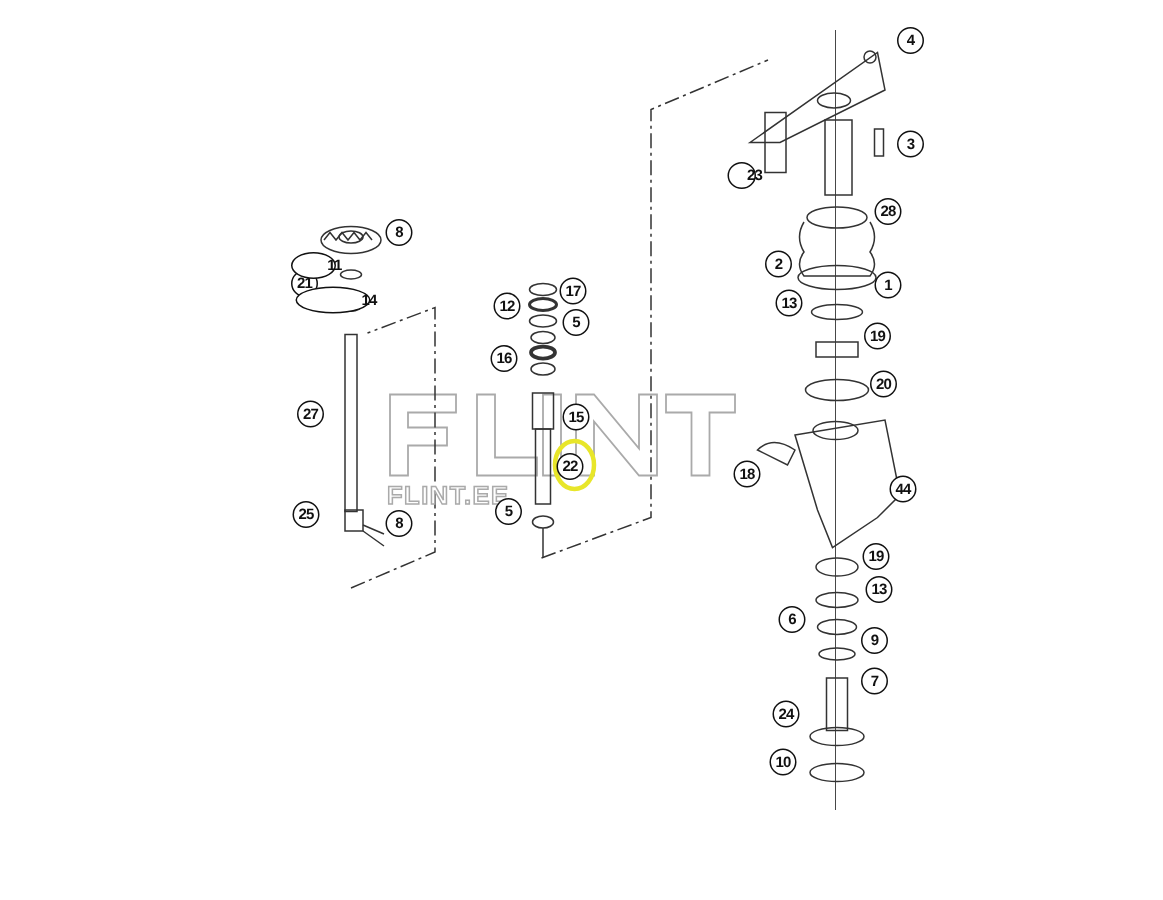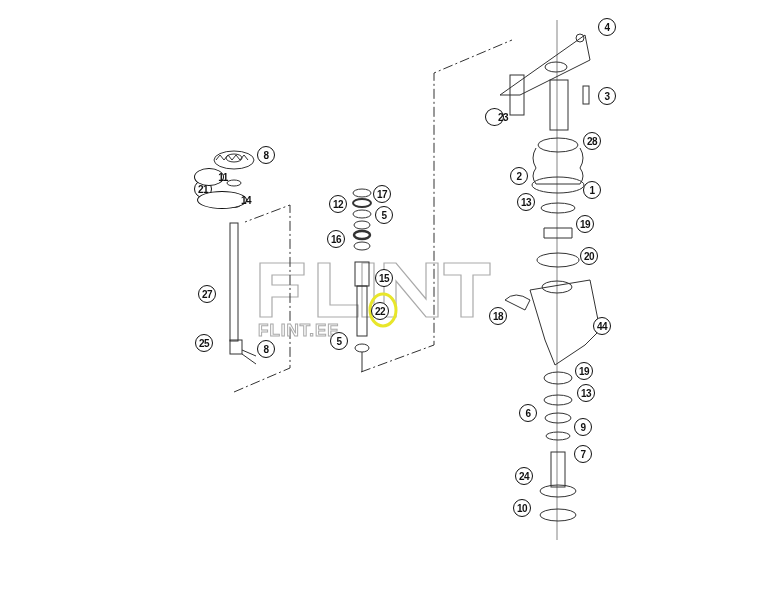--- a/index.html
+++ b/index.html
@@ -77,21 +77,21 @@
 
     <ellipse cx="383" cy="310" rx="13" ry="16" fill="none" stroke="#e8e62a" stroke-width="3"></ellipse>
   </svg>
 
   <div style="position:absolute;left:258px;top:321px;font-size:17px;font-weight:bold;color:#fff;-webkit-text-stroke:1px #aaa;letter-spacing:1px;">FLINT.EE</div>
 
   <div class="callout" style="left:194px;top:146px;margin-top:34px;">21</div>
   <div class="callout" style="left:257px;top:146px;">8</div>
   <div class="callout" style="left:194px;top:168px;padding-left:28px;">11</div>
   <div class="callout" style="left:197px;top:191px;padding-left:48px;">14</div>
-  <div class="callout" style="left:198px;top:267px;margin-top:18px;">27</div>
+  <div class="callout" style="left:198px;top:267px;">27</div>
   <div class="callout" style="left:195px;top:334px;">25</div>
   <div class="callout" style="left:257px;top:340px;">8</div>
   <div class="callout" style="left:373px;top:185px;">17</div>
   <div class="callout" style="left:329px;top:195px;">12</div>
   <div class="callout" style="left:375px;top:206px;">5</div>
   <div class="callout" style="left:327px;top:230px;">16</div>
   <div class="callout" style="left:375px;top:226px;margin-top:43px;">15</div>
   <div class="callout" style="left:371px;top:302px;">22</div>
   <div class="callout" style="left:330px;top:332px;">5</div>
   <div class="callout" style="left:598px;top:18px;">4</div>

